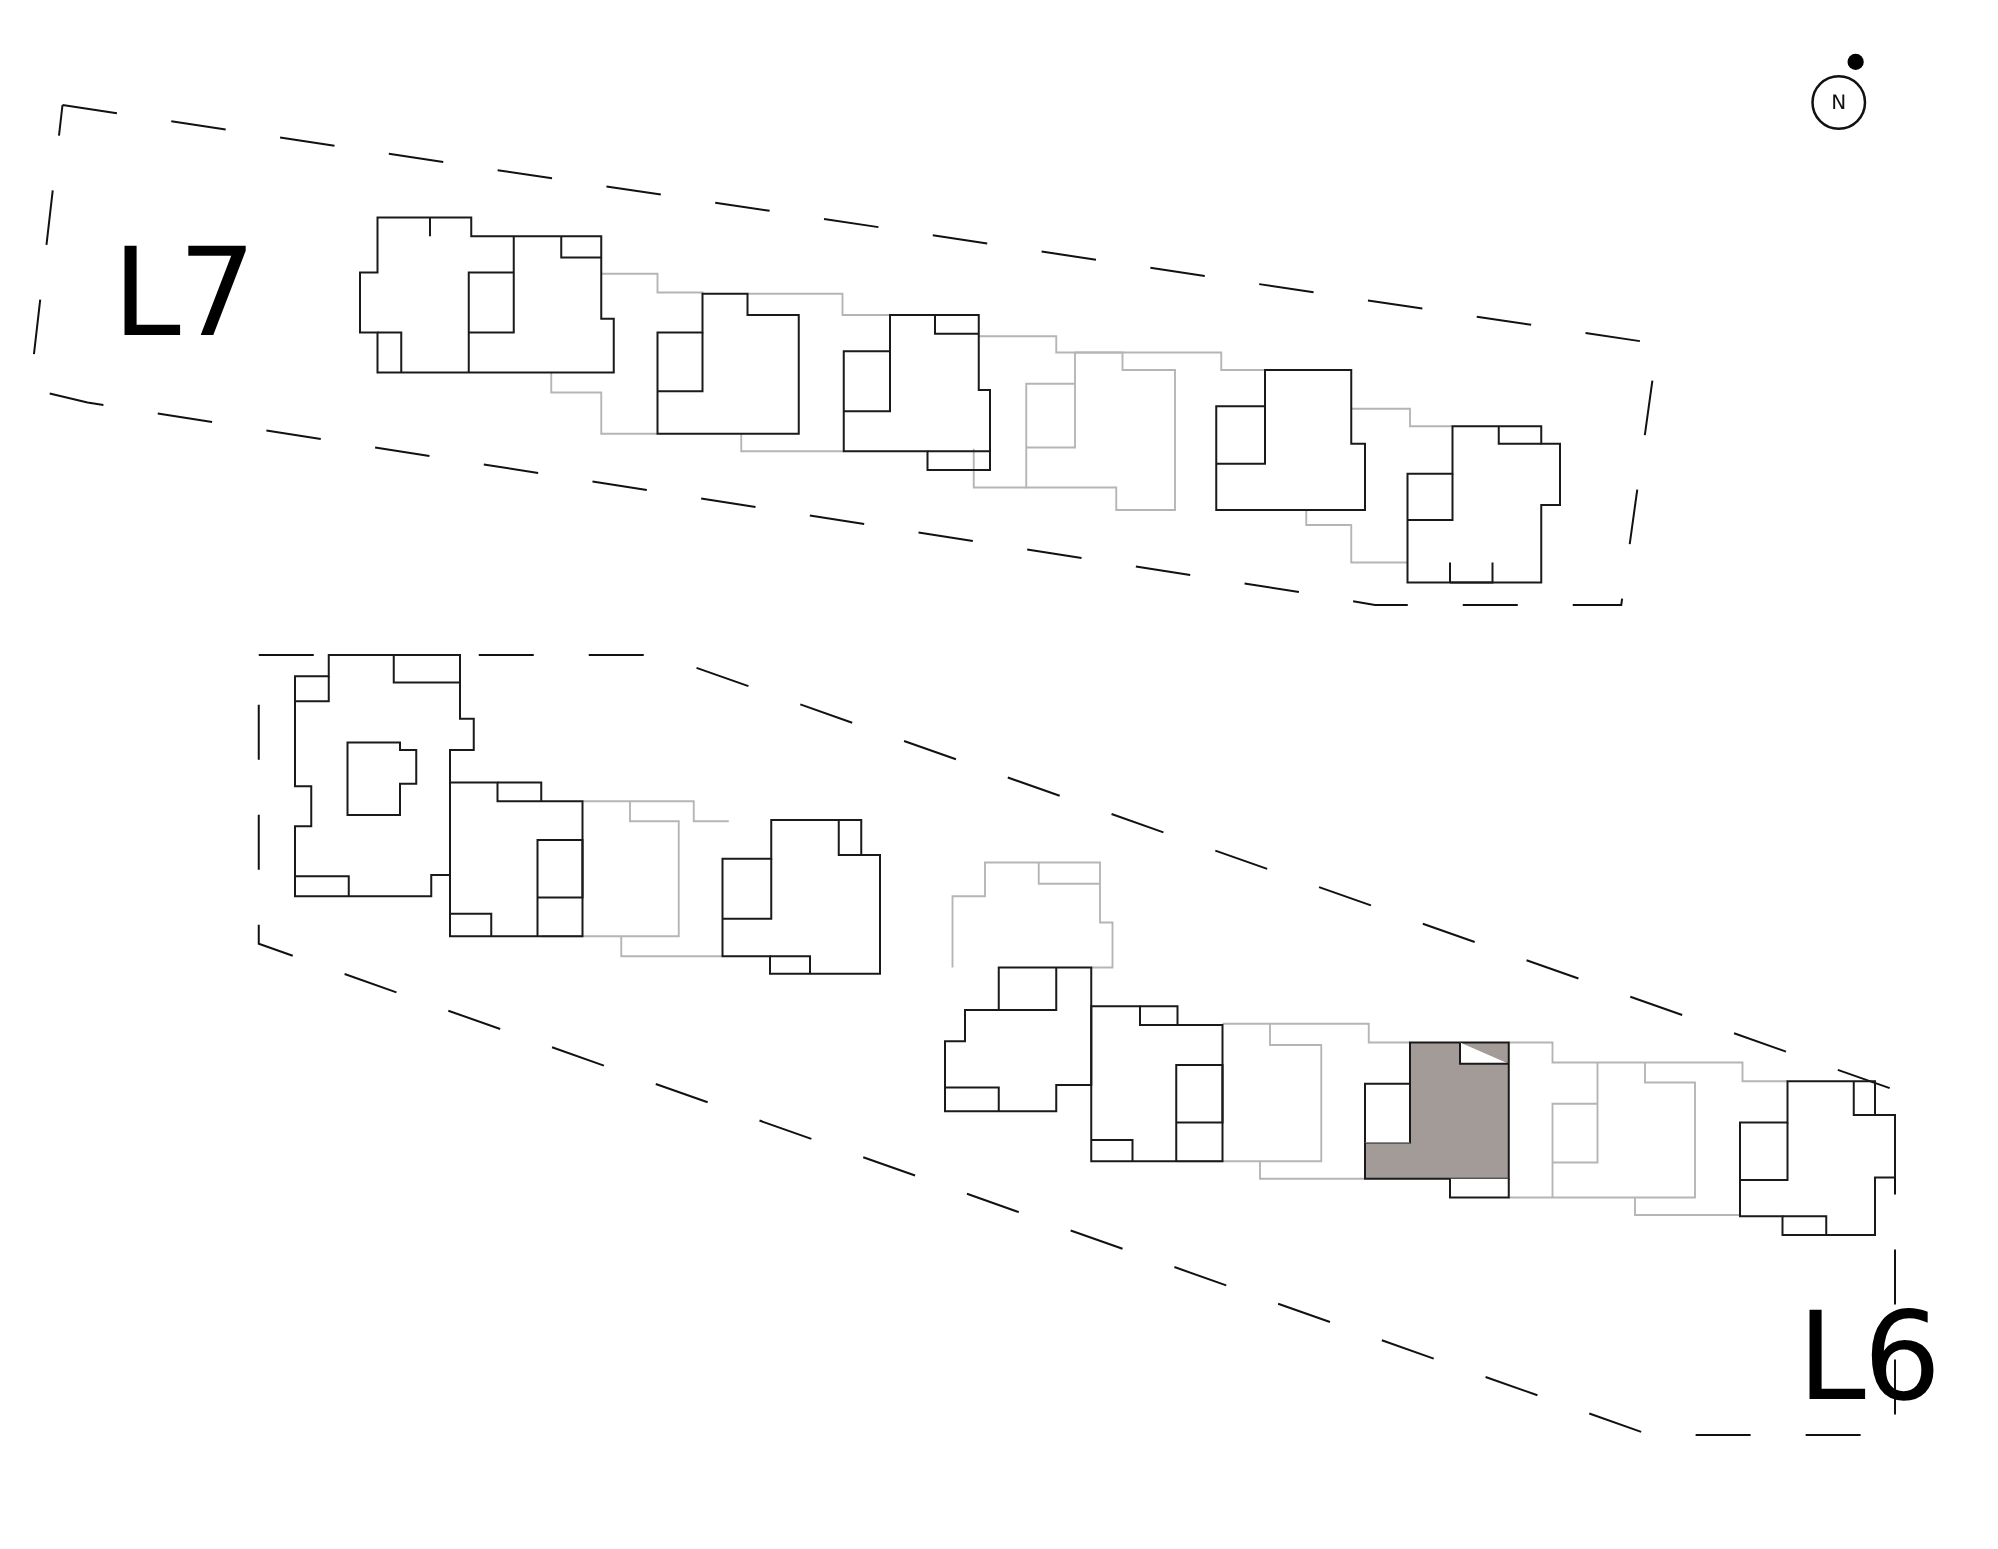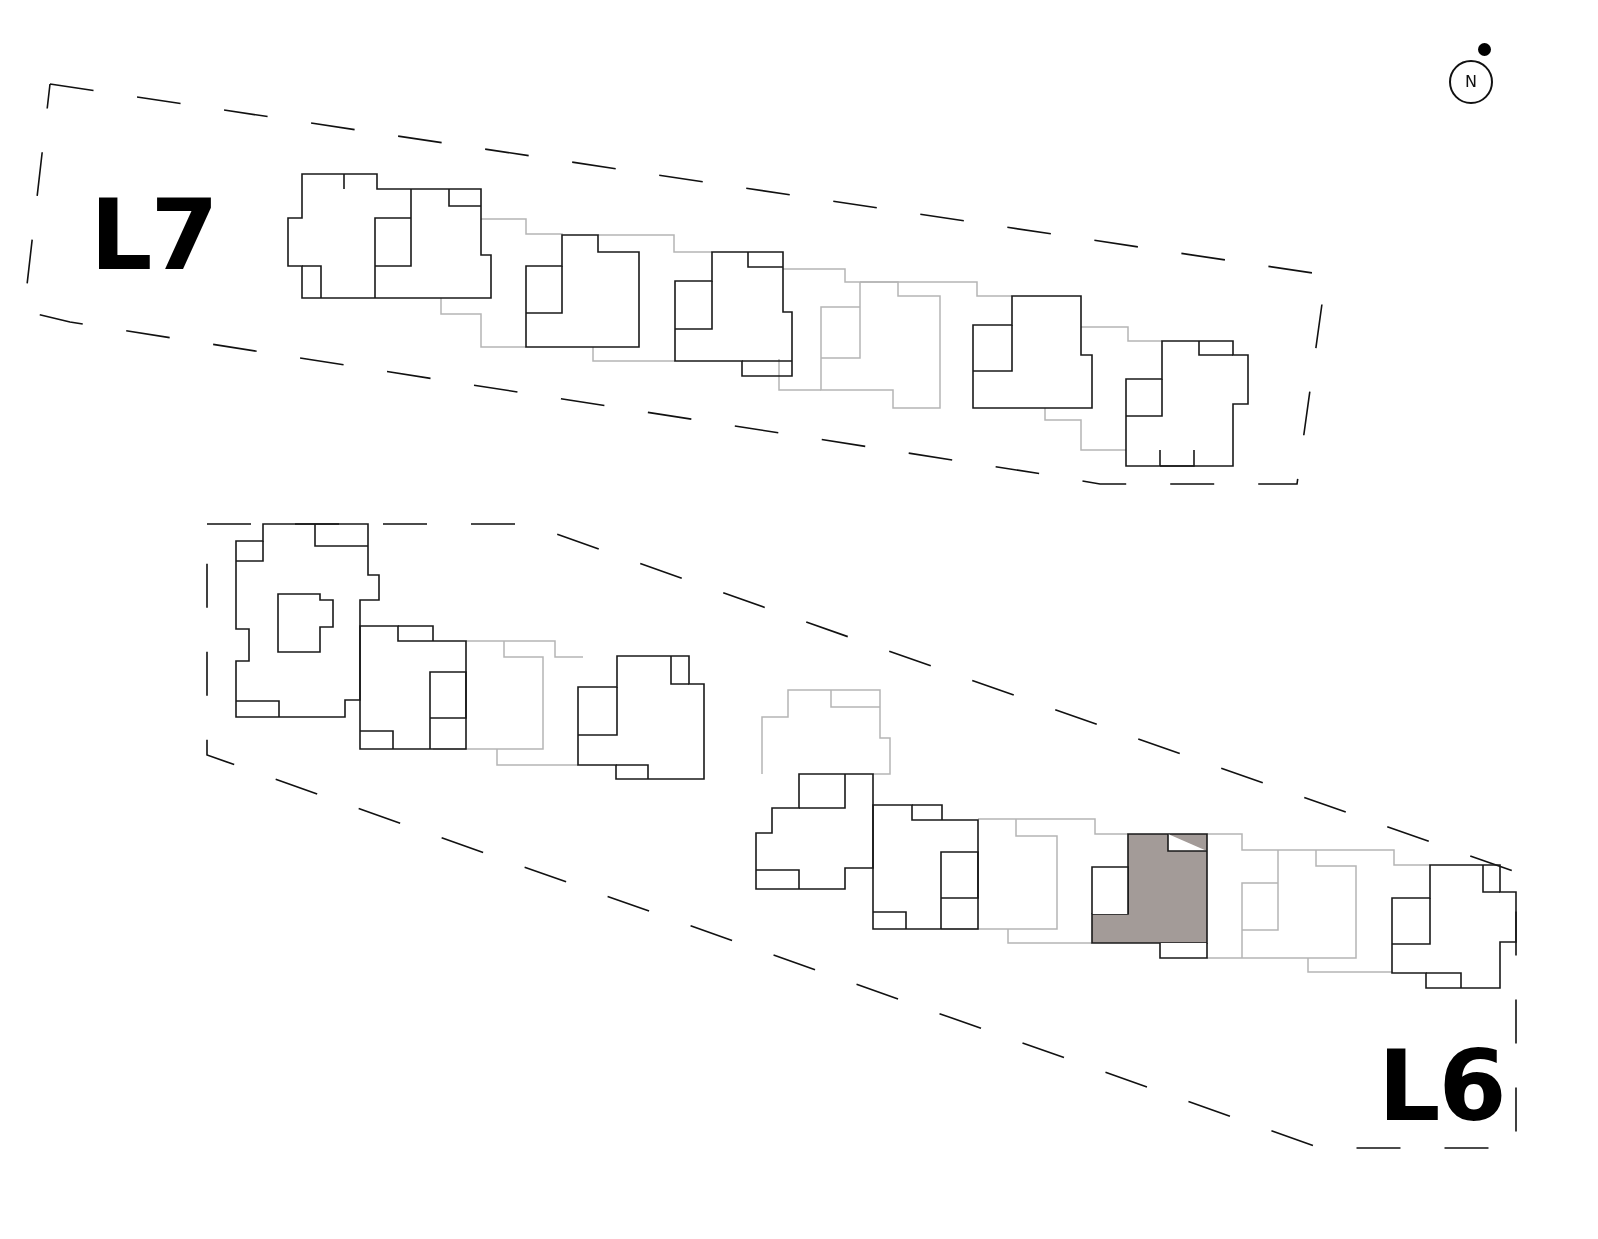--- a/index.html
+++ b/index.html
@@ -1,20 +1,20 @@
 <!DOCTYPE html>
 <html><head>
   <meta charset="utf-8">
   <style>
     html, body { margin: 0; padding: 0; background: #ffffff; }
     body { width: 1598px; height: 1239px; overflow: hidden; position: relative; font-family: "DejaVu Sans", sans-serif; }
     #plan { position: absolute; left: 0; top: 0; width: 1598px; height: 1239px; }
-    .level-label { position: absolute; font-family: "DejaVu Sans", sans-serif; color: #000; font-weight: 700; line-height: 1; letter-spacing: -2px; }
+    .level-label { position: absolute; font-family: "DejaVu Sans", sans-serif; color: #000; font-weight: 400; line-height: 1; letter-spacing: -2px; }
     #label-l7 { left: 90px; top: 186px; font-size: 98px; }
-    #label-l6 { left: 1378px; top: 1037px; font-size: 98px; }
+    #label-l6 { left: 1438px; top: 1037px; font-size: 98px; }
     .compass { position: absolute; left: 1449px; top: 41px; width: 52px; height: 68px; }
     .compass-ring { position: absolute; left: 0; top: 19px; width: 44px; height: 44px; border: 2px solid #111; border-radius: 50%; box-sizing: border-box; }
     .compass-dot { position: absolute; left: 29px; top: 2px; width: 13px; height: 13px; border-radius: 50%; background: #000; }
     .compass-letter { position: absolute; left: 0; top: 19px; width: 44px; height: 44px; text-align: center; line-height: 44px; font-size: 16px; color: #111; }
   </style>
 </head>
 <body>
 
 <svg id="plan" viewBox="0 0 1598 1239" xmlns="http://www.w3.org/2000/svg">
   <g id="boundaries">

